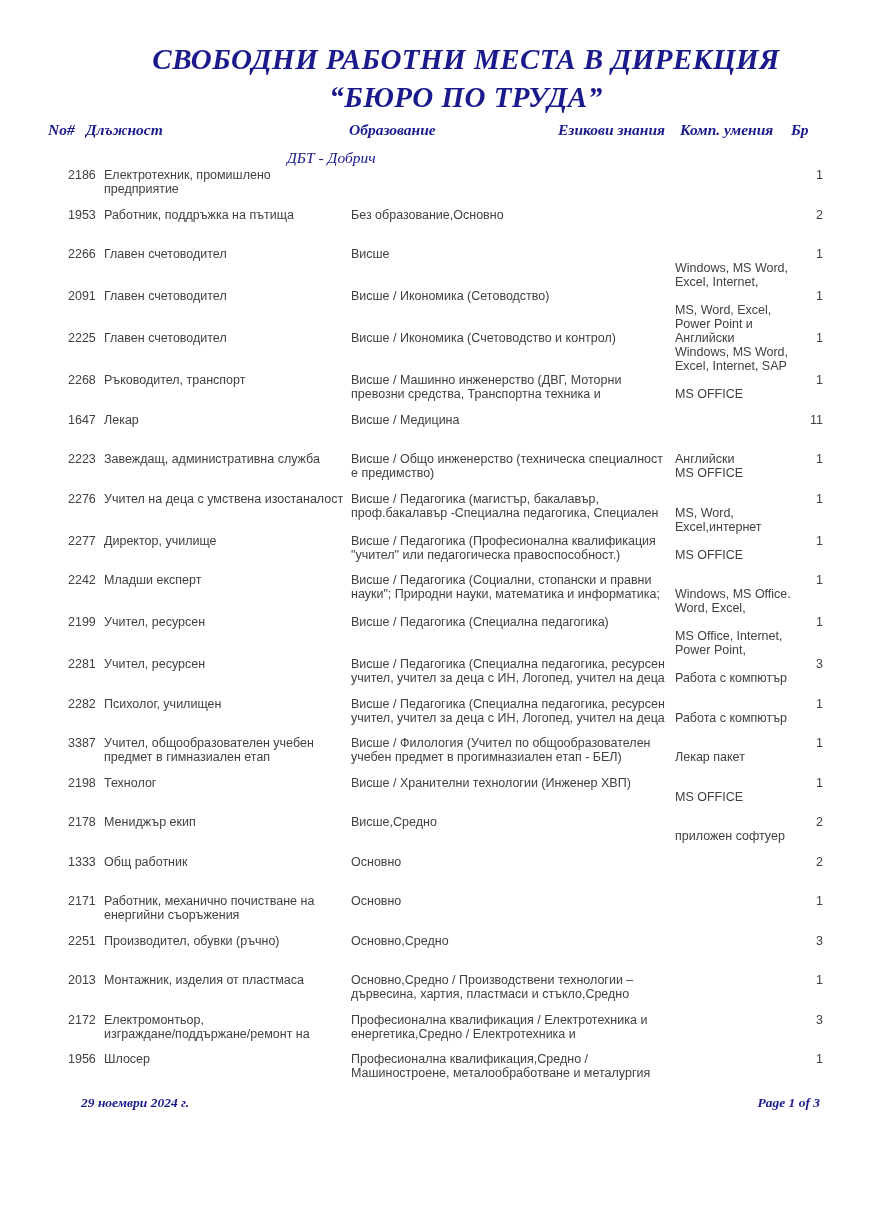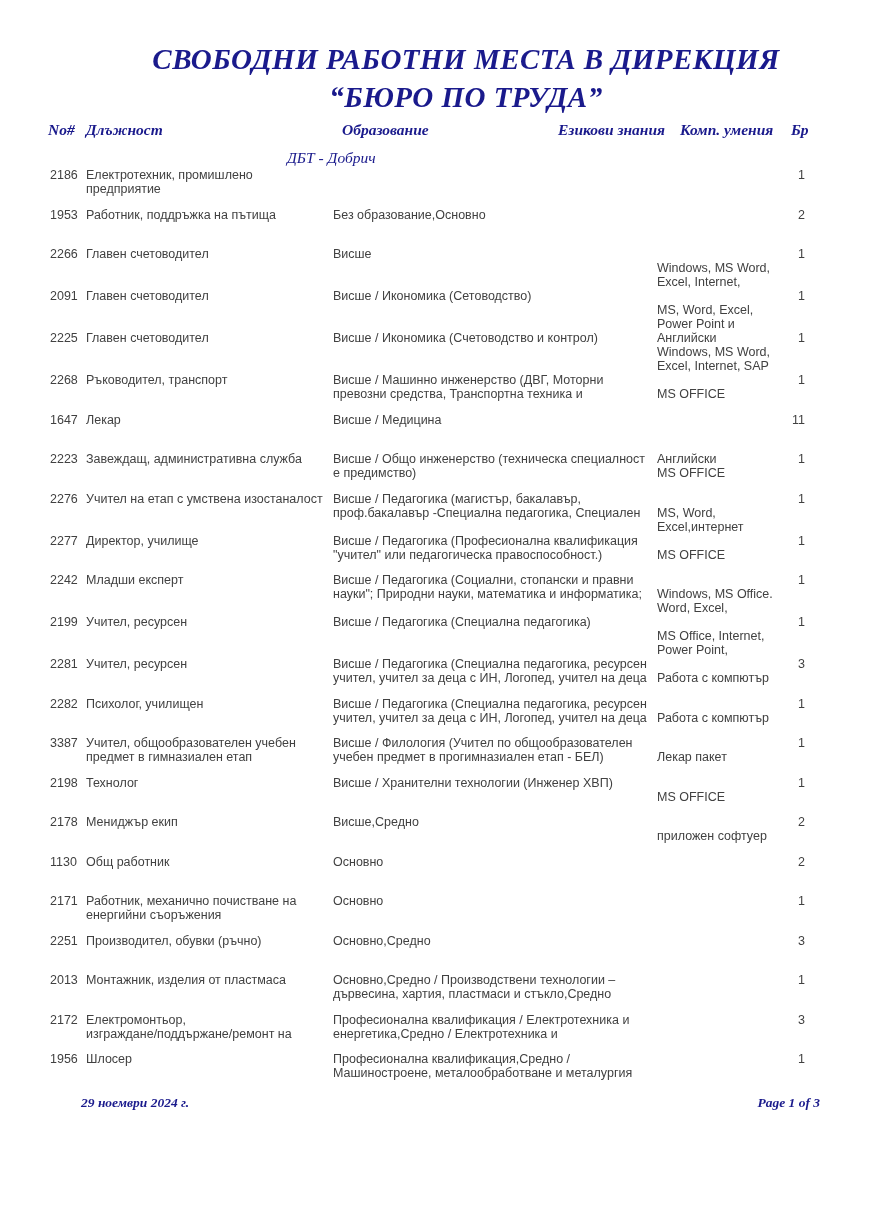--- a/index.html
+++ b/index.html
@@ -34,40 +34,40 @@
   .ch{
     position:absolute;top:0;
     font-family:"Liberation Serif",serif;
     font-style:italic;font-weight:bold;
     color:var(--navy);
     font-size:15.5px;line-height:18px;
     white-space:nowrap;
   }
   .ch-no{left:48px;}
   .ch-pos{left:86px;}
-  .ch-edu{left:342px;}
+  .ch-edu{left:349px;}
   .ch-lang{left:558px;}
   .ch-comp{left:680px;}
   .ch-count{left:791px;}
 
   .section{
     position:absolute;top:149px;left:287px;
     font-family:"Liberation Serif",serif;
     font-style:italic;
     color:var(--navy);
     font-size:15.5px;line-height:18px;
     white-space:nowrap;
   }
 
   .rows{position:absolute;top:168px;left:0;right:0;}
   .row{
     display:grid;
     grid-template-columns:36px 247px 324px 121px 27px;
     align-items:start;
-    margin-left:50px;
+    margin-left:68px;
     min-height:39.5px;
     font-size:12.5px;line-height:14px;
   }
   .c-id{white-space:nowrap;}
   .c-pos,.c-edu,.c-comp{white-space:pre-line;}
   .c-edu{padding-right:4px;}
   .c-lang{min-height:14px;white-space:nowrap;}
   .c-count{text-align:right;}
 
   .footer-date,.footer-page{
@@ -191,21 +191,21 @@
 е предимство)</div>
     <div class="c-skills">
       <div class="c-lang">Английски</div>
       <div class="c-comp">MS OFFICE</div>
     </div>
     <div class="c-count">1</div>
   </div>
 
   <div class="row">
     <div class="c-id">2276</div>
-    <div class="c-pos">Учител на етап с умствена изостаналост</div>
+    <div class="c-pos">Учител на деца с умствена изостаналост</div>
     <div class="c-edu">Висше / Педагогика (магистър, бакалавър,
 проф.бакалавър -Специална педагогика, Специален</div>
     <div class="c-skills">
       <div class="c-lang"></div>
       <div class="c-comp">MS, Word,
 Excel,интернет</div>
     </div>
     <div class="c-count">1</div>
   </div>
 
@@ -299,21 +299,21 @@
     <div class="c-pos">Мениджър екип</div>
     <div class="c-edu">Висше,Средно</div>
     <div class="c-skills">
       <div class="c-lang"></div>
       <div class="c-comp">приложен софтуер</div>
     </div>
     <div class="c-count">2</div>
   </div>
 
   <div class="row">
-    <div class="c-id">1130</div>
+    <div class="c-id">1333</div>
     <div class="c-pos">Общ работник</div>
     <div class="c-edu">Основно</div>
     <div class="c-skills">
       <div class="c-lang"></div>
       <div class="c-comp"></div>
     </div>
     <div class="c-count">2</div>
   </div>
 
   <div class="row">

